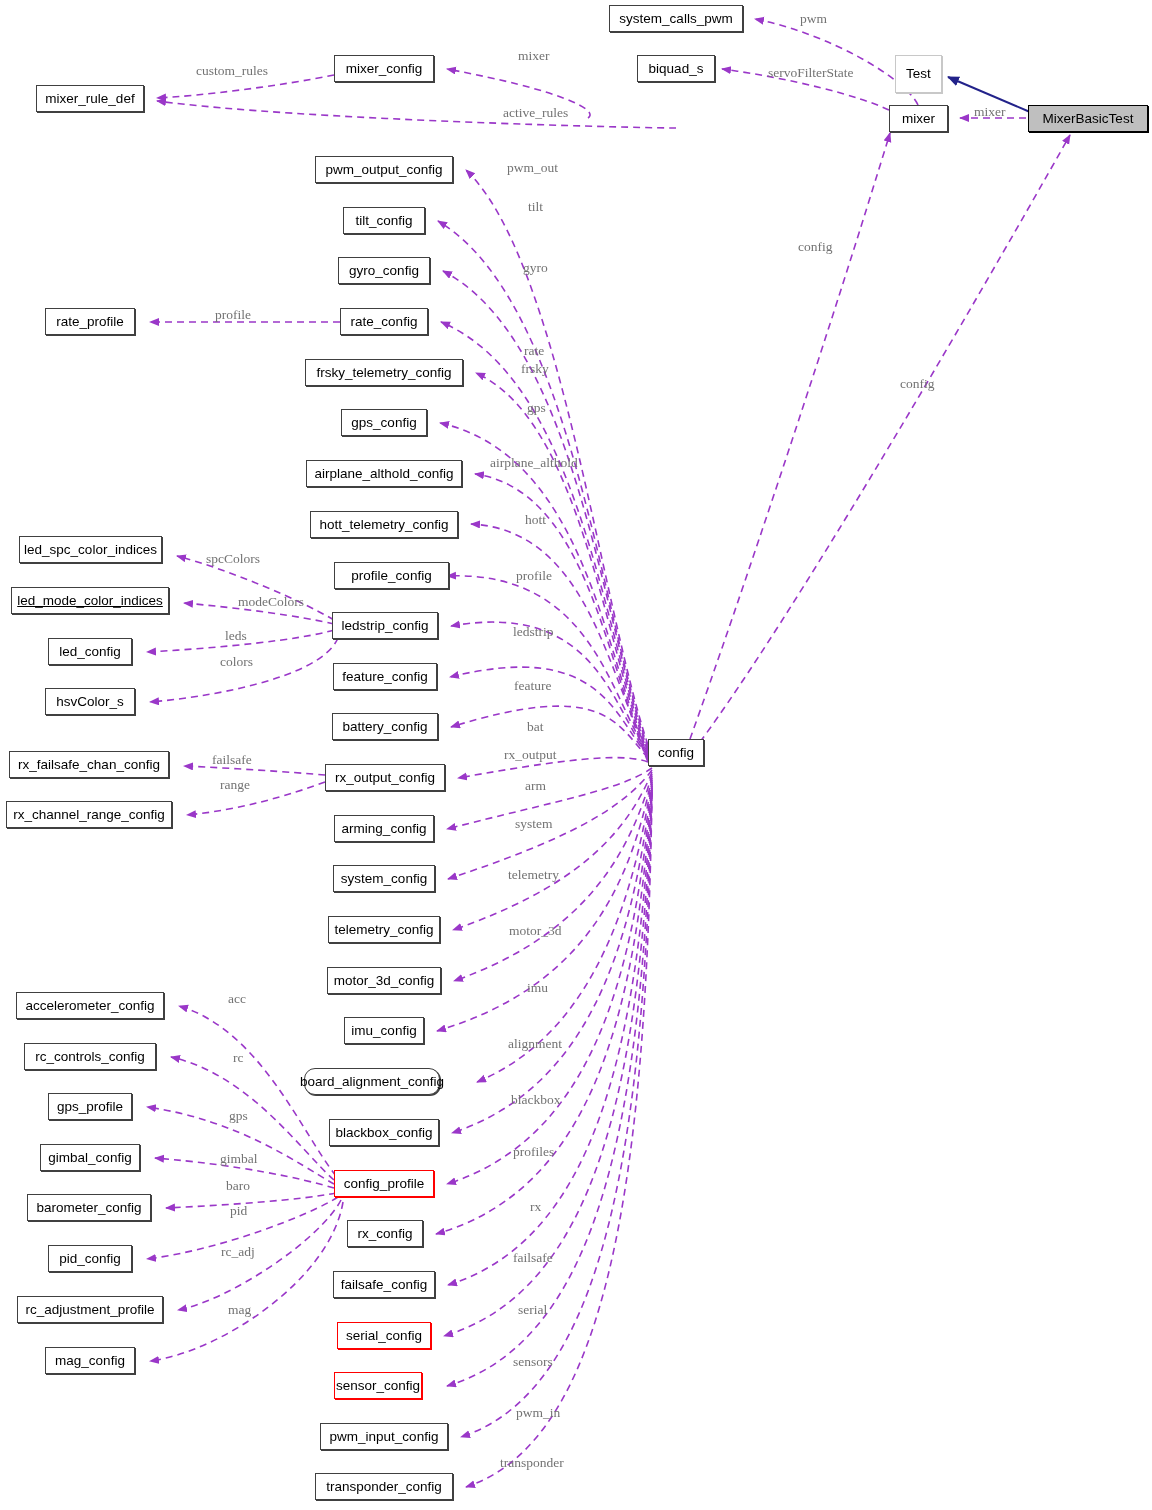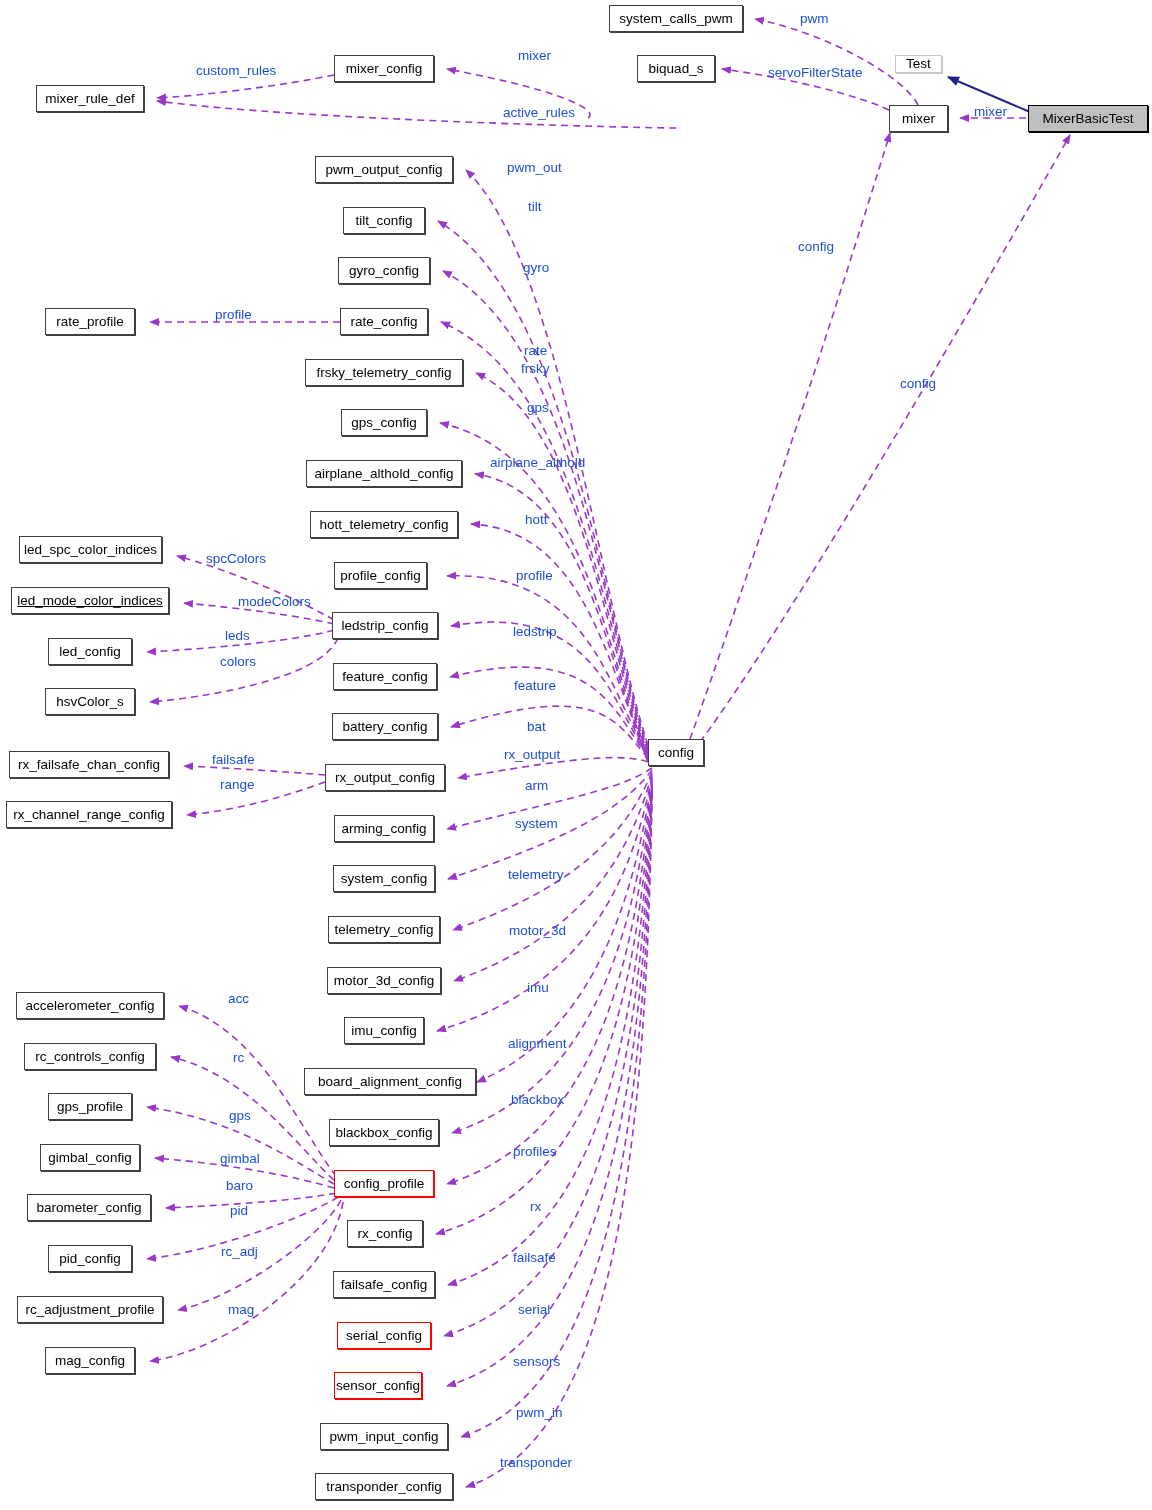--- a/index.html
+++ b/index.html
@@ -20,23 +20,24 @@
     justify-content:center;
     white-space:nowrap;
     padding:0 7px;
   }
   .node.red{border-color:#ff0000;box-shadow:1px 1px 0 0 #ff0000;}
   .node.gray{background:#bfbfbf;border-color:#000000;box-shadow:1px 1px 0 0 #000000;}
   .node.faint{border-color:#c8c8c8;box-shadow:1px 1px 0 0 #c8c8c8;color:#000;}
   .elabel{
     position:absolute;
     font-size:13.5px;
-    color:#1d4ed8;
+    color:#737373;
     white-space:nowrap;
     line-height:1;
+    font-family:Liberation Serif, serif;
   }
 </style>
 </head>
 <body>
 
 <div id="canvas">
 
   <svg id="edges" viewBox="0 0 1152 1510">
     <defs>
       <marker id="arrpurple" markerWidth="10" markerHeight="10" refX="9" refY="4" orient="auto" markerUnits="userSpaceOnUse">
@@ -108,53 +109,53 @@
     </g>
     <g fill="none" stroke="#22228a" stroke-width="2" marker-end="url(#arrnavy)">
       <path d="M1030,112 L948,77"></path>
     </g>
   </svg>
 
   <div id="nodes-layer">
       <div class="node" style="left: 609px; top: 5px; width: 134px; height: 27px;">system_calls_pwm</div>
       <div class="node" style="left: 334px; top: 55px; width: 100px; height: 27px;">mixer_config</div>
       <div class="node" style="left: 637px; top: 55px; width: 78px; height: 27px;">biquad_s</div>
-      <div class="node faint" style="left: 895px; top: 55px; width: 47px; height: 18px;">Test</div>
+      <div class="node faint" style="left: 895px; top: 55px; width: 47px; height: 38px;">Test</div>
       <div class="node" style="left: 36px; top: 85px; width: 108px; height: 27px;">mixer_rule_def</div>
       <div class="node" style="left: 889px; top: 105px; width: 59px; height: 27px;">mixer</div>
       <div class="node gray" style="left: 1028px; top: 105px; width: 120px; height: 27px;">MixerBasicTest</div>
       <div class="node" style="left: 315px; top: 156px; width: 138px; height: 27px;">pwm_output_config</div>
       <div class="node" style="left: 343px; top: 207px; width: 82px; height: 27px;">tilt_config</div>
       <div class="node" style="left: 338px; top: 257px; width: 92px; height: 27px;">gyro_config</div>
       <div class="node" style="left: 45px; top: 308px; width: 90px; height: 27px;">rate_profile</div>
       <div class="node" style="left: 340px; top: 308px; width: 88px; height: 27px;">rate_config</div>
       <div class="node" style="left: 305px; top: 359px; width: 158px; height: 27px;">frsky_telemetry_config</div>
       <div class="node" style="left: 341px; top: 409px; width: 86px; height: 27px;">gps_config</div>
       <div class="node" style="left: 306px; top: 460px; width: 156px; height: 27px;">airplane_althold_config</div>
       <div class="node" style="left: 19px; top: 536px; width: 143px; height: 27px;">led_spc_color_indices</div>
       <div class="node" style="left: 310px; top: 511px; width: 148px; height: 27px;">hott_telemetry_config</div>
       <div class="node" style="left: 11px; top: 587px; width: 158px; height: 27px; text-decoration: underline;">led_mode_color_indices</div>
-      <div class="node" style="left: 334px; top: 562px; width: 93px; height: 27px;">profile_config</div>
+      <div class="node" style="left: 334px; top: 562px; width: 115px; height: 27px;">profile_config</div>
       <div class="node" style="left: 332px; top: 612px; width: 106px; height: 27px;">ledstrip_config</div>
       <div class="node" style="left: 48px; top: 638px; width: 84px; height: 27px;">led_config</div>
       <div class="node" style="left: 333px; top: 663px; width: 104px; height: 27px;">feature_config</div>
       <div class="node" style="left: 45px; top: 688px; width: 90px; height: 27px;">hsvColor_s</div>
       <div class="node" style="left: 332px; top: 713px; width: 106px; height: 27px;">battery_config</div>
       <div class="node" style="left: 648px; top: 739px; width: 56px; height: 27px;">config</div>
       <div class="node" style="left: 9px; top: 751px; width: 160px; height: 27px;">rx_failsafe_chan_config</div>
       <div class="node" style="left: 325px; top: 764px; width: 120px; height: 27px;">rx_output_config</div>
       <div class="node" style="left: 6px; top: 801px; width: 166px; height: 27px;">rx_channel_range_config</div>
       <div class="node" style="left: 334px; top: 815px; width: 100px; height: 27px;">arming_config</div>
       <div class="node" style="left: 333px; top: 865px; width: 102px; height: 27px;">system_config</div>
       <div class="node" style="left: 328px; top: 916px; width: 112px; height: 27px;">telemetry_config</div>
       <div class="node" style="left: 327px; top: 967px; width: 114px; height: 27px;">motor_3d_config</div>
       <div class="node" style="left: 16px; top: 992px; width: 148px; height: 27px;">accelerometer_config</div>
       <div class="node" style="left: 344px; top: 1017px; width: 80px; height: 27px;">imu_config</div>
       <div class="node" style="left: 24px; top: 1043px; width: 132px; height: 27px;">rc_controls_config</div>
-      <div class="node" style="left: 304px; top: 1068px; width: 172px; height: 27px;">board_alignment_config</div>
+      <div class="node" style="left: 304px; top: 1068px; width: 136px; height: 27px; border-radius: 11px;">board_alignment_config</div>
       <div class="node" style="left: 48px; top: 1093px; width: 84px; height: 27px;">gps_profile</div>
       <div class="node" style="left: 329px; top: 1119px; width: 110px; height: 27px;">blackbox_config</div>
       <div class="node" style="left: 40px; top: 1144px; width: 100px; height: 27px;">gimbal_config</div>
       <div class="node red" style="left: 334px; top: 1170px; width: 100px; height: 27px;">config_profile</div>
       <div class="node" style="left: 27px; top: 1194px; width: 124px; height: 27px;">barometer_config</div>
       <div class="node" style="left: 347px; top: 1220px; width: 76px; height: 27px;">rx_config</div>
       <div class="node" style="left: 48px; top: 1245px; width: 84px; height: 27px;">pid_config</div>
       <div class="node" style="left: 333px; top: 1271px; width: 102px; height: 27px;">failsafe_config</div>
       <div class="node" style="left: 17px; top: 1296px; width: 146px; height: 27px;">rc_adjustment_profile</div>
       <div class="node red" style="left: 337px; top: 1322px; width: 94px; height: 27px;">serial_config</div>

